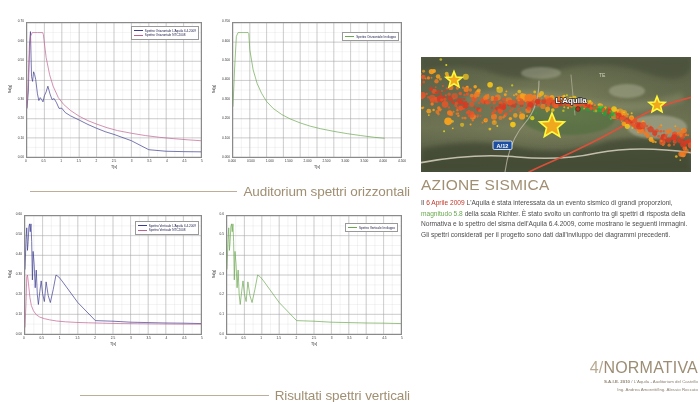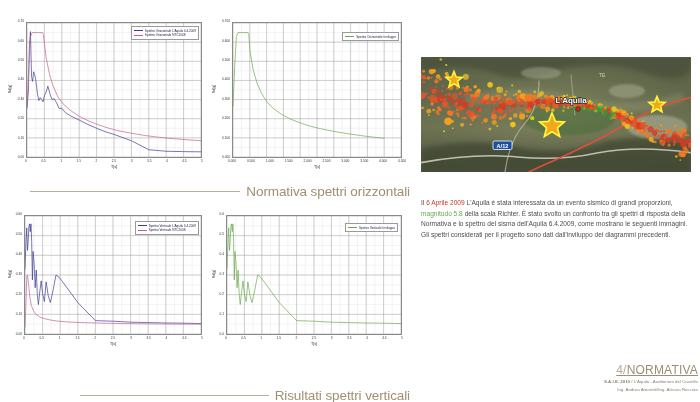--- a/index.html
+++ b/index.html
@@ -123,25 +123,24 @@
   .hl-red { color: #c0392b; }
   .hl-green { color: #6aa84f; }
 
   .footer {
     position: absolute;
     right: 2px;
     bottom: 8px;
     text-align: right;
   }
   .footer-title {
-    font-size: 12px;
+    font-size: 16px;
     color: #9c8d74;
     letter-spacing: 0.2px;
     line-height: 1.05;
-    text-decoration: underline;
   }
   .footer-title .num { color: #b9ab93; }
   .footer-sub {
     font-size: 4.4px;
     color: #8e8271;
     line-height: 1.5;
     margin-top: 2px;
     white-space: nowrap;
   }
   .footer-sub b { font-weight: bold; }
@@ -344,21 +343,21 @@
             <div class="legend-row">
               <span class="legend-swatch" style="border-top-color: rgb(106, 168, 79);"></span>
               <span>Spettro Orizzontale Inviluppo</span>
             </div>
           </div>
         </div>
     </div>
 
     <div class="caption-wrap" style="left:30px; top:180px; width:380px; height:22px;">
       <span class="caption-rule"></span>
-      <span class="caption-text">Normativa spettri orizzontali</span>
+      <span class="caption-text">Auditorium spettri orizzontali</span>
     </div>
 
     <div class="chart-box" style="left:6px; top:205px; width:200px; height:150px;">
       <div class="chart-inner" id="c2-host">
           <div class="plot" style="left: 18px; top: 10px; width: 178px; height: 120px;">
             <svg class="svg-abs" viewBox="0 0 178 120" preserveAspectRatio="none">
               <g stroke="#d9d9d9" stroke-width="0.3">
                 <line x1="0" y1="0" x2="0" y2="120"></line>
                 <line x1="8.9" y1="0" x2="8.9" y2="120"></line>
                 <line x1="17.8" y1="0" x2="17.8" y2="120"></line>
@@ -1170,20 +1169,21 @@
         <text x="178" y="20" font-family="Liberation Sans, sans-serif" font-size="5" fill="#e9e6d8" opacity=".8" id="map-alt-label">TE</text>
 
         <g id="map-stars">
             <path d="M33.00,14.50L35.20,19.97L41.08,20.37L36.56,24.16L38.00,29.88L33.00,26.74L28.00,29.88L29.44,24.16L24.92,20.37L30.80,19.97Z" fill="#f0a81e" stroke="#fff93a" stroke-width="1.6"></path>
             <path d="M131.00,56.00L134.36,64.37L143.36,64.98L136.44,70.77L138.64,79.52L131.00,74.72L123.36,79.52L125.56,70.77L118.64,64.98L127.64,64.37Z" fill="#f0a81e" stroke="#fff93a" stroke-width="1.6"></path>
             <path d="M236.00,39.50L238.20,44.97L244.08,45.37L239.56,49.16L241.00,54.88L236.00,51.74L231.00,54.88L232.44,49.16L227.92,45.37L233.80,44.97Z" fill="#f0a81e" stroke="#fff93a" stroke-width="1.6"></path>
           </g>
       </svg>
     </div>
 
+    <div class="section-title">AZIONE SISMICA</div>
 
     <div class="body-text">
       <span>Il </span><span class="hl-red">6 Aprile 2009</span><span> L'Aquila è stata interessata da un evento sismico di grandi proporzioni, </span><span class="hl-green">magnitudo 5.8</span><span> della scala Richter. È stato svolto un confronto tra gli spettri di risposta della Normativa e lo spettro del sisma dell'Aquila 6.4.2009, come mostrano le seguenti immagini. Gli spettri considerati per il progetto sono dati dall'inviluppo dei diagrammi precedenti.</span>
     </div>
 
     <div class="footer">
       <div class="footer-title">
         <span class="num">4</span><span class="num">/</span><span>NORMATIVA</span>
       </div>
       <div class="footer-sub">

